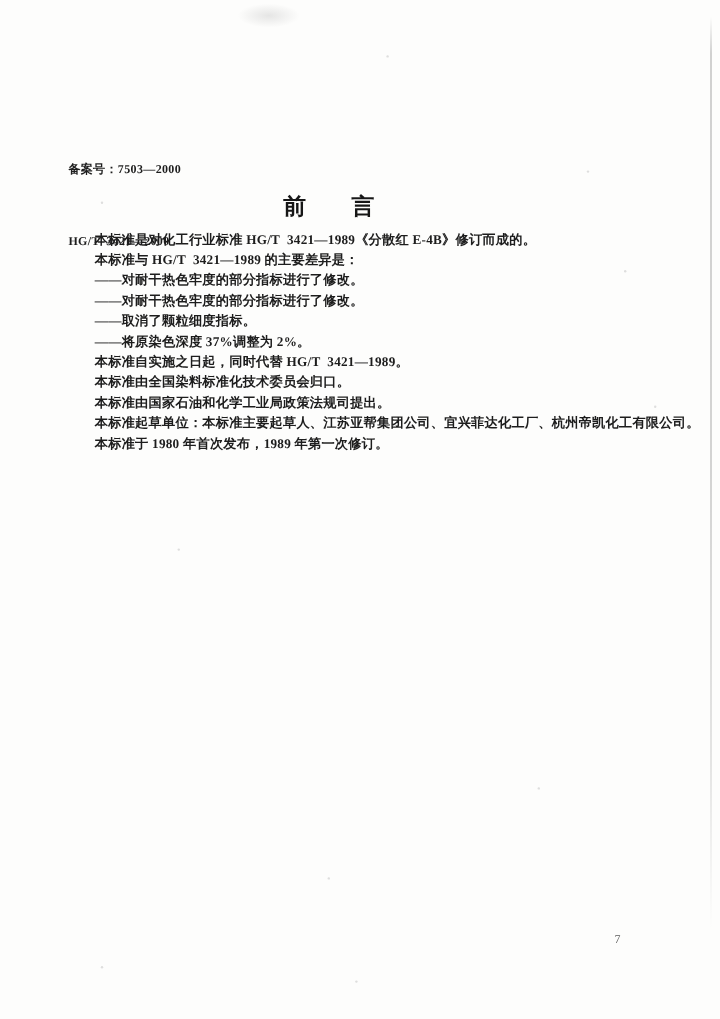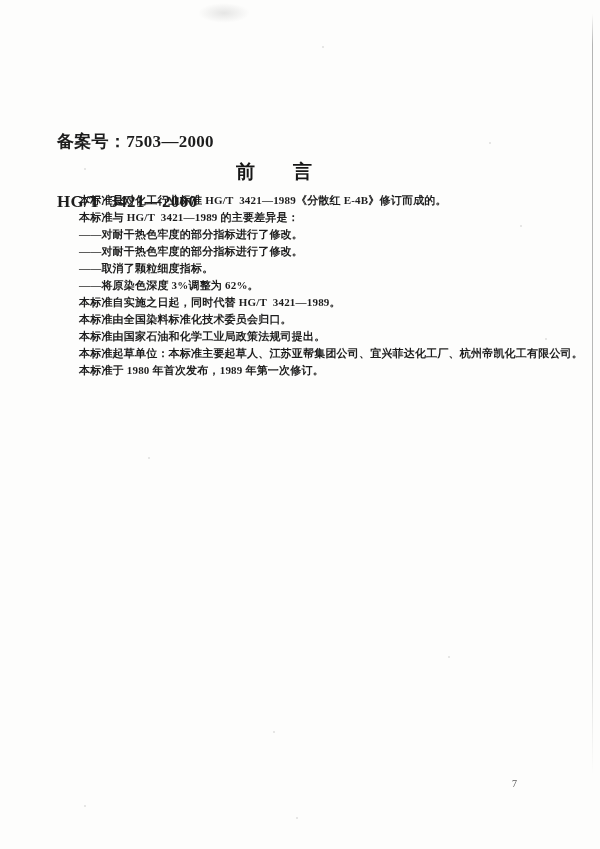--- a/index.html
+++ b/index.html
@@ -10,21 +10,21 @@
     margin: 0 auto;
     background: #fdfdfc;
     overflow: hidden;
     font-family: "Liberation Serif", "DejaVu Serif", serif;
     color: #1d1d1d;
   }
   .header {
     position: absolute;
     left: 57px;
     top: 92px;
-    font-size: 17px;
+    font-size: 10px;
     font-weight: bold;
     line-height: 20px;
     letter-spacing: 0.3px;
     white-space: pre;
   }
   .doc-title {
     position: absolute;
     left: 0;
     top: 159px;
     width: 548px;
@@ -98,21 +98,21 @@
   </div>
 
   <div class="doc-title">前　　言</div>
 
   <div class="body-text">
       <p>本标准是对化工行业标准 HG/T  3421—1989《分散红 E-4B》修订而成的。</p>
       <p>本标准与 HG/T  3421—1989 的主要差异是：</p>
       <p>——对耐干热色牢度的部分指标进行了修改。</p>
       <p>——对耐干热色牢度的部分指标进行了修改。</p>
       <p>——取消了颗粒细度指标。</p>
-      <p>——将原染色深度 3%调整为 62%。</p>
+      <p>——将原染色深度 37%调整为 2%。</p>
       <p>本标准自实施之日起，同时代替 HG/T  3421—1989。</p>
       <p>本标准由全国染料标准化技术委员会归口。</p>
       <p>本标准由国家石油和化学工业局政策法规司提出。</p>
       <p>本标准起草单位：本标准主要起草人、江苏亚帮集团公司、宜兴菲达化工厂、杭州帝凯化工有限公司。</p>
       <p>本标准于 1980 年首次发布，1989 年第一次修订。</p>
     </div>
 
   <div class="page-number">7</div>
 
   <div>

